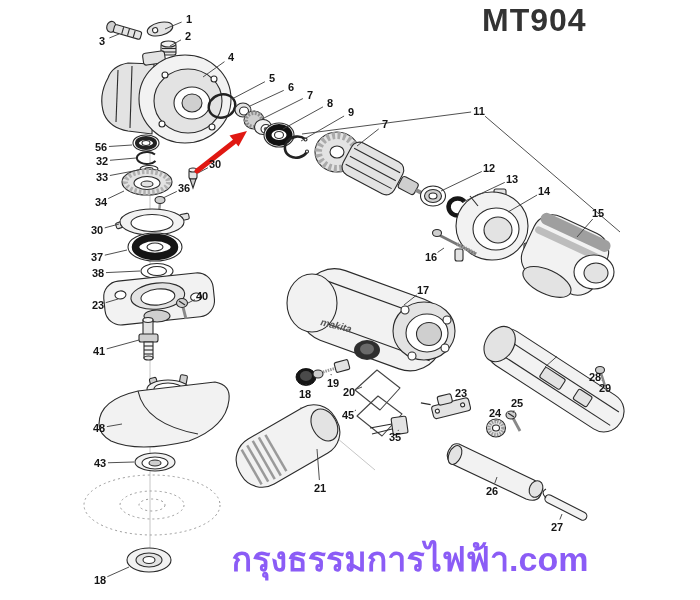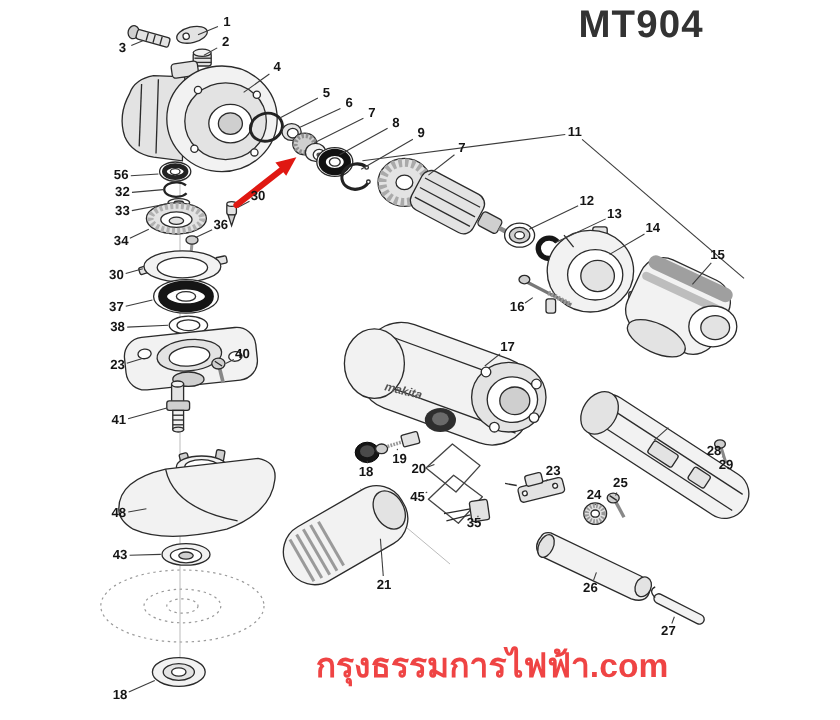--- a/index.html
+++ b/index.html
@@ -1,21 +1,21 @@
 <!DOCTYPE html>
 <html style="--accent: #e01812;"><head>
 <meta charset="utf-8">
 <style>
   html,body{margin:0;padding:0;background:#fff;}
   #page{position:relative;width:700px;height:600px;background:#fff;overflow:hidden;
         font-family:"Liberation Sans",sans-serif;}
   .title{position:absolute;left:482px;top:2px;font-size:32px;font-weight:bold;
          color:#333;letter-spacing:1px;}
   .watermark{position:absolute;left:180px;top:532px;width:460px;text-align:center;
-         font-size:28px;font-weight:bold;color:#ef4444;white-space:nowrap;overflow:hidden;}
+         font-size:34px;font-weight:bold;color:#8b5cf6;white-space:nowrap;overflow:hidden;}
   .plabel{position:absolute;transform:translate(-50%,-50%);font-size:11px;
          font-weight:bold;color:#151515;line-height:1;}
   svg{position:absolute;left:0;top:0;}
   .ln{stroke:#2b2b2b;stroke-width:1.1;fill:none;}
   .f0{fill:#ffffff;stroke:#2b2b2b;stroke-width:1.1;}
   .f1{fill:#f2f2f2;stroke:#2b2b2b;stroke-width:1.1;}
   .f2{fill:#e3e3e3;stroke:#2b2b2b;stroke-width:1.1;}
   .f3{fill:#cfcfcf;stroke:#2b2b2b;stroke-width:1.1;}
   .dk{fill:#161616;stroke:#000;stroke-width:0.8;}
   .axis{stroke:#b8b8b8;stroke-width:0.8;}

